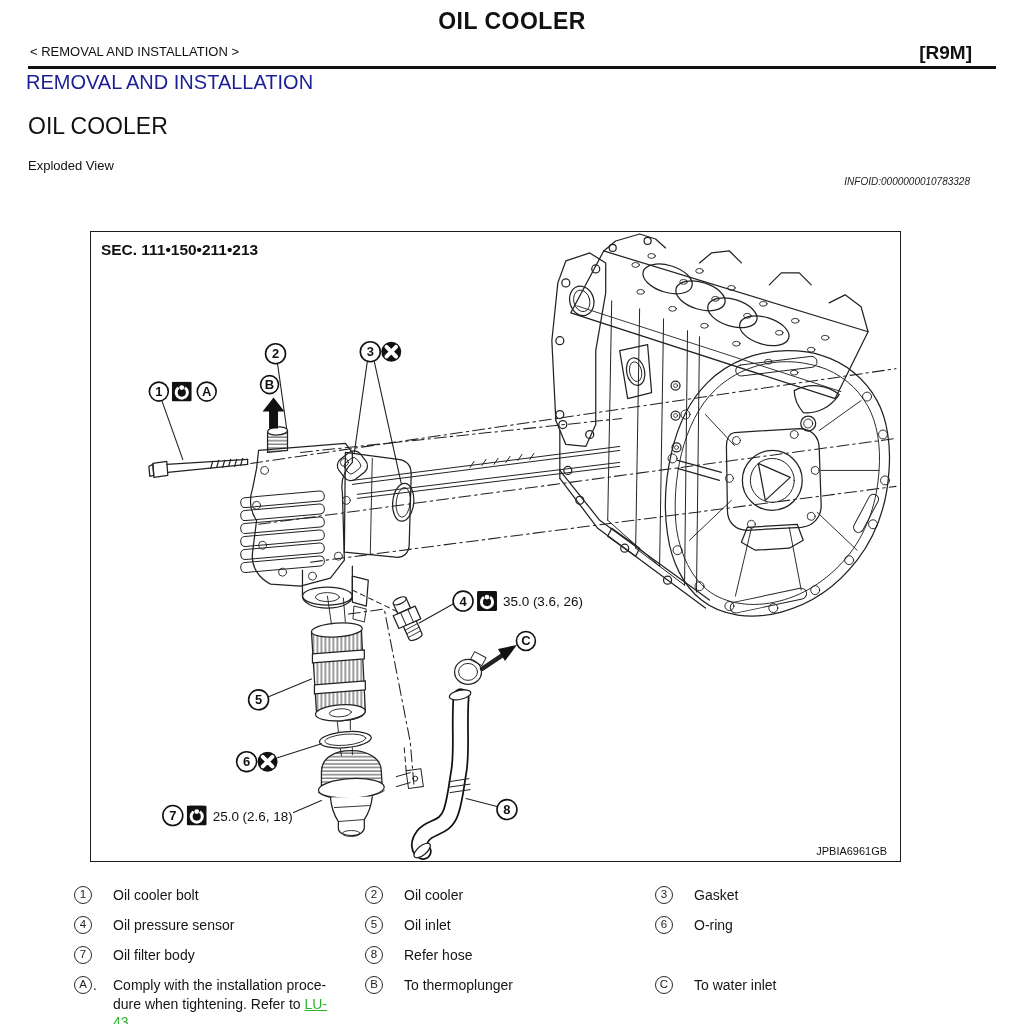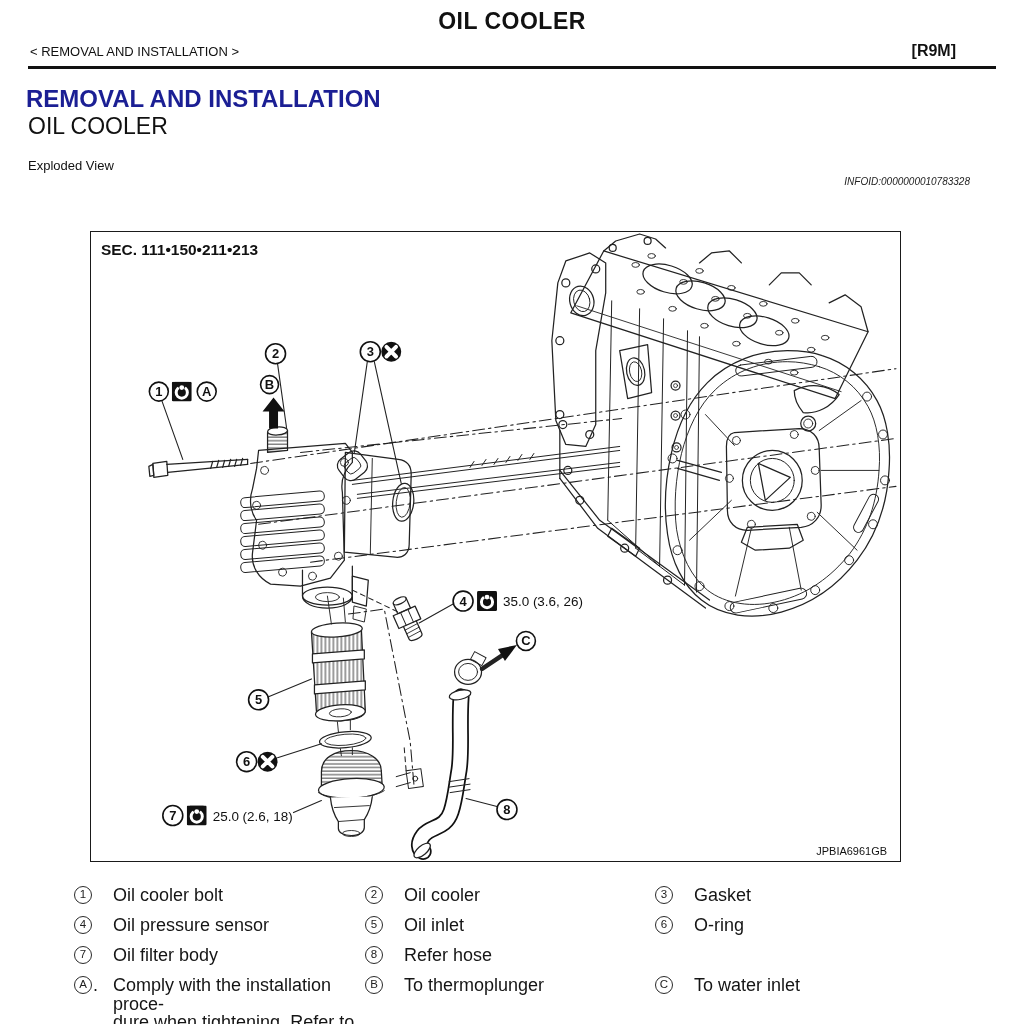--- a/index.html
+++ b/index.html
@@ -1,32 +1,32 @@
 <!DOCTYPE html>
 <html><head>
 <meta charset="utf-8">
 <style>
   html,body{margin:0;padding:0;background:#fff;}
   body{width:1024px;height:1024px;position:relative;overflow:hidden;
        font-family:"Liberation Sans","DejaVu Sans",sans-serif;color:#111;}
   .abs{position:absolute;}
   #doc-title{top:8px;left:0;width:1024px;text-align:center;font-size:23px;font-weight:bold;letter-spacing:.5px;}
   #breadcrumb{top:44px;left:30px;font-size:13px;}
-  #engine-code{top:42px;right:68px;font-size:16px;font-weight:bold;}
+  #engine-code{top:42px;right:52px;font-size:19px;font-weight:bold;}
   #rule{top:66px;left:28px;width:968px;height:3px;background:#111;}
-  #section-heading{top:71px;left:26px;font-size:24px;font-weight:700;margin-top:14px;}
+  #section-heading{top:71px;left:26px;font-size:20px;font-weight:400;}
   #subsection-heading{top:113px;left:28px;font-size:23px;font-weight:500;}
   #subsub-heading{top:158px;left:28px;font-size:13px;font-weight:500;}
   #infoid{top:170px;right:54px;font-size:10px;font-style:italic;color:#222;margin-top:6px;}
   #figure-box{top:231px;left:90px;width:811px;height:631px;border:1.5px solid #1a1a1a;box-sizing:border-box;}
   #figure-box svg{position:absolute;inset:0;}
   svg text{font-family:"Liberation Sans","DejaVu Sans",sans-serif;fill:#111;}
   .legend-circ{position:absolute;width:18px;height:18px;border:1.4px solid #2a2a2a;border-radius:50%;
       box-sizing:border-box;text-align:center;font-size:11.5px;line-height:15px;color:#222;}
-  .legend-label{position:absolute;font-size:18px;color:#151515;line-height:18.5px;white-space:nowrap;}
+  .legend-label{position:absolute;font-size:14px;color:#151515;line-height:18.5px;white-space:nowrap;}
   .legend-note{white-space:normal;width:258px;}
   a.ref-link{text-decoration:underline;}
 </style>
 </head>
 <body>
 
 <div class="abs" id="doc-title">OIL COOLER</div>
 <div class="abs" id="breadcrumb">&lt; REMOVAL AND INSTALLATION &gt;</div>
 <div class="abs" id="engine-code">[R9M]</div>
 <div class="abs" id="rule"></div>

